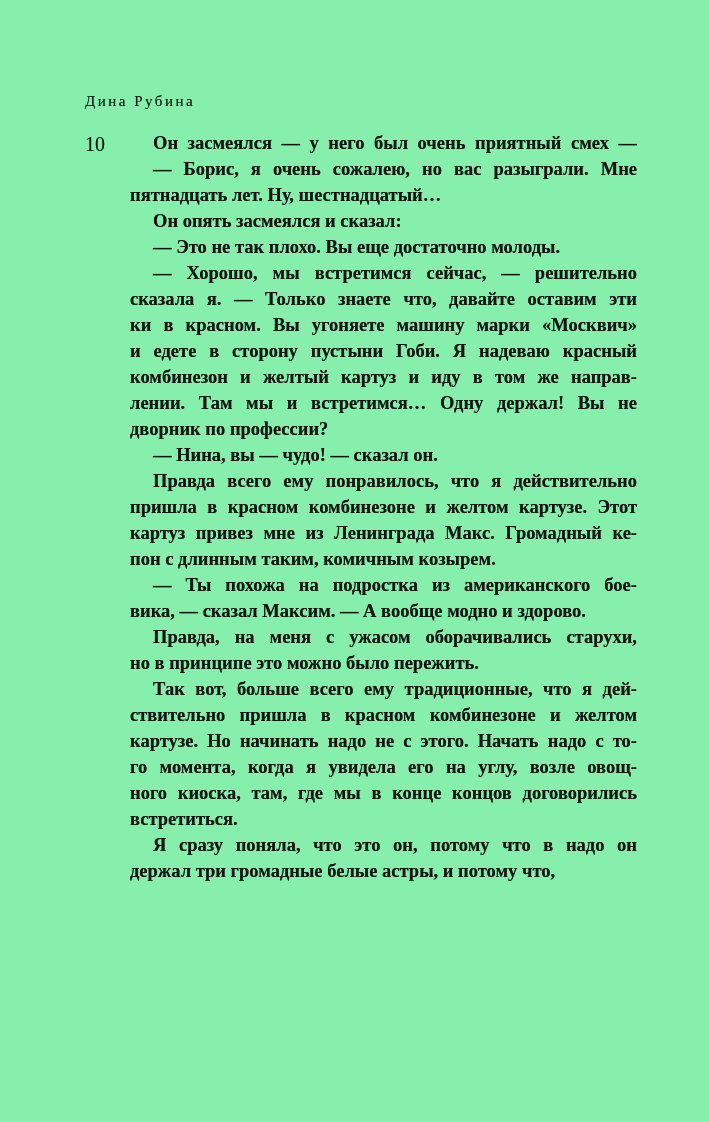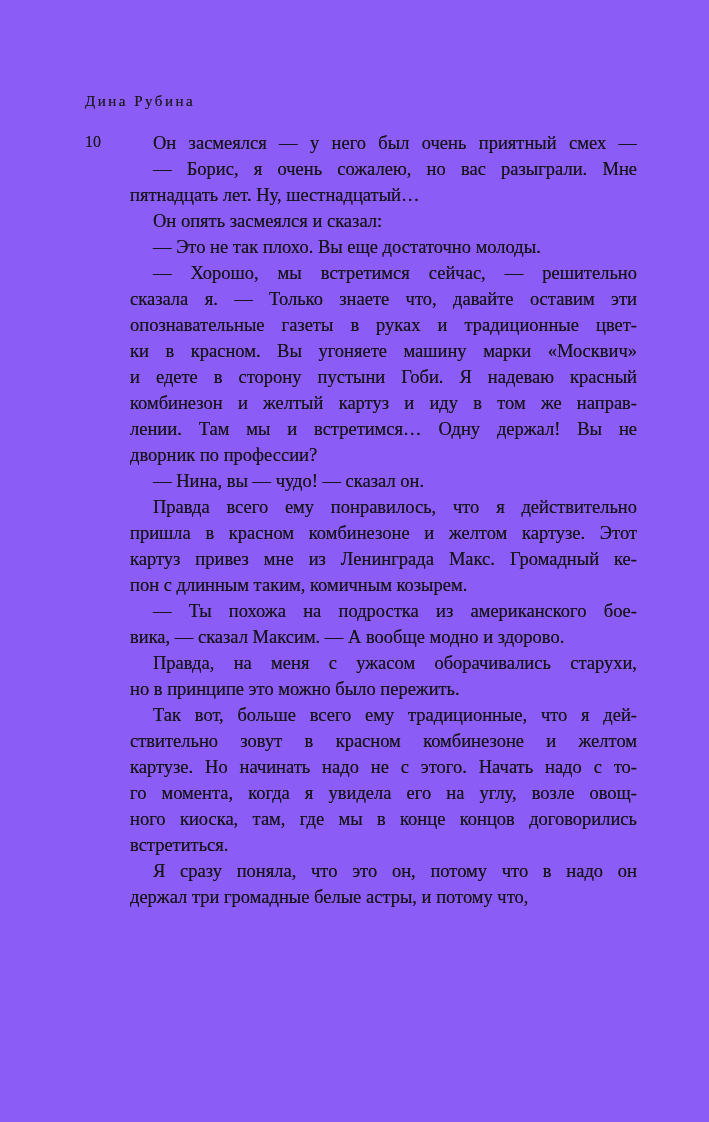--- a/index.html
+++ b/index.html
@@ -4,60 +4,61 @@
 <style>
   html, body {
     margin: 0;
     padding: 0;
     background: #ffffff;
   }
   .page {
     position: relative;
     width: 709px;
     height: 1122px;
-    background: #8b5cf6;
+    background: #86efac;
     overflow: hidden;
     font-family: "Liberation Serif", "DejaVu Serif", serif;
     color: #151515;
   }
   .running-header {
     position: absolute;
     left: 85px;
     top: 93px;
     font-size: 15px;
     letter-spacing: 2.5px;
     font-weight: 400;
     color: #1a1a1a;
     text-shadow: 0 0 0.4px rgba(0,0,0,0.55);
   }
   .page-number {
     position: absolute;
     left: 85px;
     top: 133px;
-    font-size: 16px;
+    font-size: 20px;
     color: #1a1a1a;
     text-shadow: 0 0 0.4px rgba(0,0,0,0.55);
   }
   .text-block {
     position: absolute;
     left: 130px;
     top: 130px;
     width: 507px;
     font-size: 18.5px;
     line-height: 26px;
     text-shadow: 0 0 0.45px rgba(0,0,0,0.6);
   }
   .para { margin: 0; padding: 0; }
   .line {
     display: block;
     height: 26px;
     overflow: hidden;
     text-align: justify;
     text-align-last: justify;
     white-space: normal;
+    font-weight: bold;
   }
   .line.last {
     text-align-last: left;
   }
   .line.first {
     text-indent: 23px;
   }
 </style>
 </head>
 <body>
@@ -77,21 +78,20 @@
       </div>
       <div class="para">
         <div class="line first last">Он опять засмеялся и сказал:</div>
       </div>
       <div class="para">
         <div class="line first last">— Это не так плохо. Вы еще достаточно молоды.</div>
       </div>
       <div class="para">
         <div class="line first">— Хорошо, мы встретимся сейчас, — решительно</div>
         <div class="line">сказала я. — Только знаете что, давайте оставим эти</div>
-        <div class="line">опознавательные газеты в руках и традиционные цвет-</div>
         <div class="line">ки в красном. Вы угоняете машину марки «Москвич»</div>
         <div class="line">и едете в сторону пустыни Гоби. Я надеваю красный</div>
         <div class="line">комбинезон и желтый картуз и иду в том же направ-</div>
         <div class="line">лении. Там мы и встретимся… Одну держал! Вы не</div>
         <div class="line last">дворник по профессии?</div>
       </div>
       <div class="para">
         <div class="line first last">— Нина, вы — чудо! — сказал он.</div>
       </div>
       <div class="para">
@@ -103,21 +103,21 @@
       <div class="para">
         <div class="line first">— Ты похожа на подростка из американского бое-</div>
         <div class="line last">вика, — сказал Максим. — А вообще модно и здорово.</div>
       </div>
       <div class="para">
         <div class="line first">Правда, на меня с ужасом оборачивались старухи,</div>
         <div class="line last">но в принципе это можно было пережить.</div>
       </div>
       <div class="para">
         <div class="line first">Так вот, больше всего ему традиционные, что я дей-</div>
-        <div class="line">ствительно зовут в красном комбинезоне и желтом</div>
+        <div class="line">ствительно пришла в красном комбинезоне и желтом</div>
         <div class="line">картузе. Но начинать надо не с этого. Начать надо с то-</div>
         <div class="line">го момента, когда я увидела его на углу, возле овощ-</div>
         <div class="line">ного киоска, там, где мы в конце концов договорились</div>
         <div class="line last">встретиться.</div>
       </div>
       <div class="para">
         <div class="line first">Я сразу поняла, что это он, потому что в надо он</div>
         <div class="line last">держал три громадные белые астры, и потому что,</div>
       </div>
     </div>

